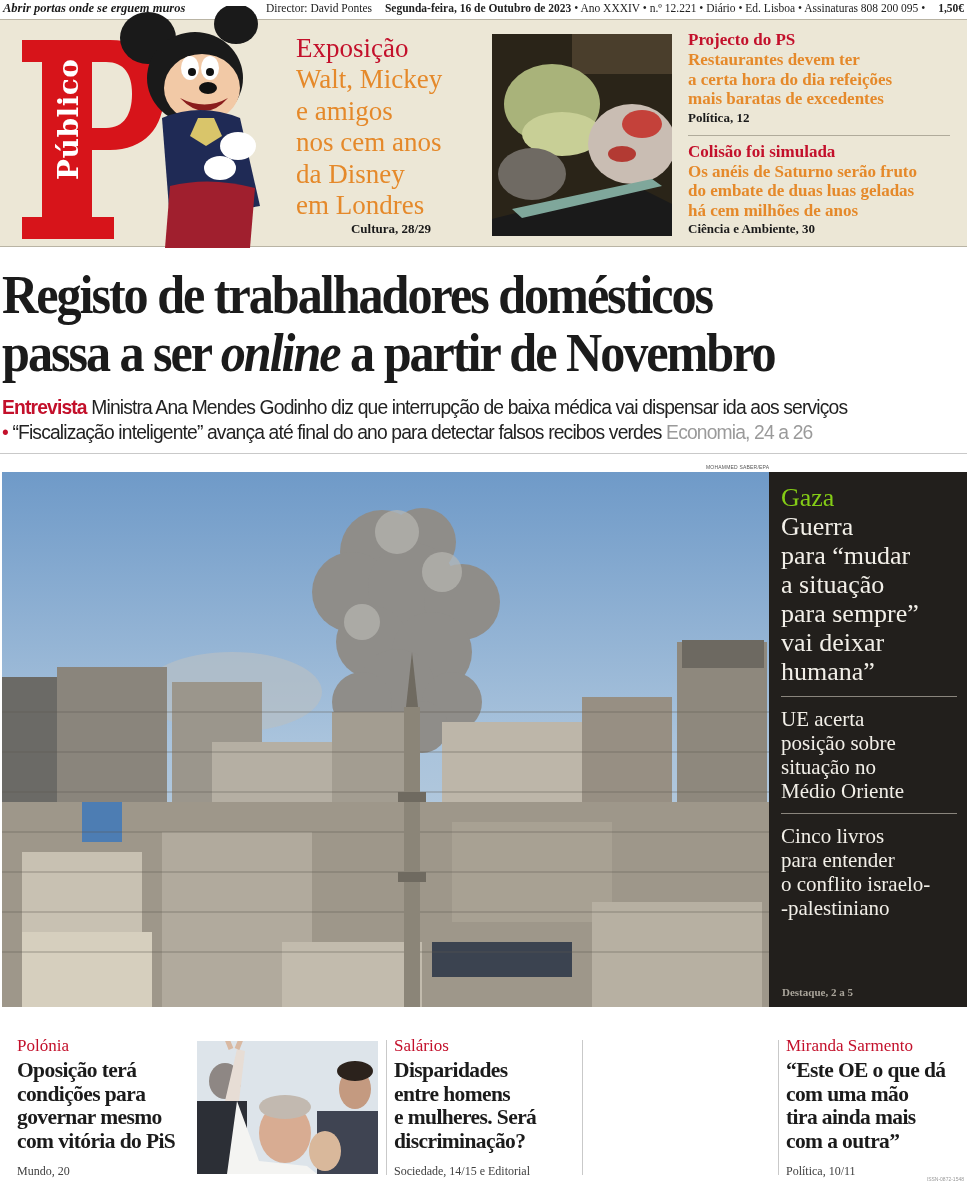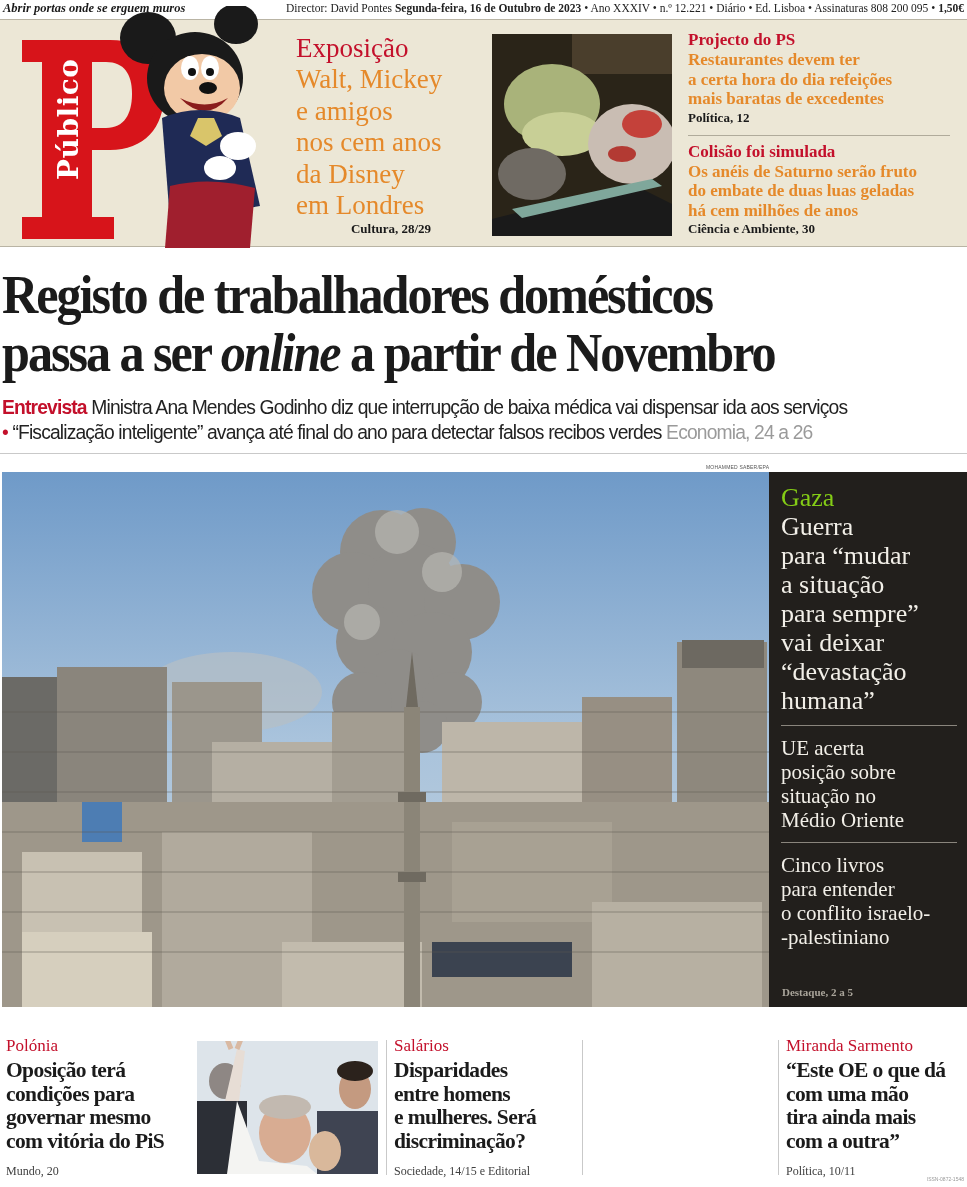--- a/index.html
+++ b/index.html
@@ -4,21 +4,21 @@
 <style>
   * { box-sizing: border-box; margin: 0; padding: 0; }
   html, body { width: 967px; height: 1187px; background: #ffffff; overflow: hidden; }
   body { position: relative; font-family: "DejaVu Serif", serif; color: #1a1a1a; }
 
   
   .topbar { position: absolute; left: 0; top: 0; width: 967px; height: 19px; background: #fff;
             font-family: "Liberation Serif", serif; font-size: 11.5px; line-height: 17px; white-space: nowrap; }
   .motto { position: absolute; left: 3px; top: 0; font-weight: bold; font-style: italic; font-size: 12.5px; }
   .masthead-info { position: absolute; right: 3px; top: 0; color: #222; }
-  .masthead-info b { font-weight: bold; }
+  .masthead-info b { font-weight: bold; margin-left: 10px; }
 
   
   .band { position: absolute; left: 0; top: 19px; width: 967px; height: 228px; background: #ece7d6;
           border-top: 1px solid #b9b4a4; border-bottom: 1px solid #b9b4a4; }
   .logo-p { position: absolute; left: 14px; top: 12px; width: 150px; height: 207px; }
   .logo-word { position: absolute; left: 38px; top: 20px; width: 40px; height: 135px;
                writing-mode: vertical-rl; transform: rotate(180deg); color: #fff;
                font-family: "DejaVu Serif", serif; font-weight: bold; font-size: 28px; letter-spacing: 0.5px; text-align: center; }
   .mickey { position: absolute; left: 110px; top: -14px; width: 180px; height: 242px; }
 
@@ -238,42 +238,41 @@
 </div>
 
 <div class="gaza-panel">
   <div class="kicker">Gaza</div>
   <div class="hed">
     <div>Guerra</div>
     <div>para “mudar</div>
     <div>a situação</div>
     <div>para sempre”</div>
     <div>vai deixar</div>
-    <div>“devastação</div>
     <div>humana”</div>
   </div>
   <div class="divider"></div>
   <div class="sub">
     <div>UE acerta</div>
     <div>posição sobre</div>
     <div>situação no</div>
     <div>Médio Oriente</div>
   </div>
   <div class="divider"></div>
   <div class="sub">
     <div>Cinco livros</div>
     <div>para entender</div>
     <div>o conflito israelo-</div>
     <div>-palestiniano</div>
   </div>
   <div class="ref">Destaque, 2 a 5</div>
 </div>
 
 <div class="bottom">
-  <div class="bcol" style="left:6px; width:190px;">
+  <div class="bcol" style="left:17px; width:190px;">
     <div class="kicker">Polónia</div>
     <div class="hed">
       <div>Oposição terá</div>
       <div>condições para</div>
       <div>governar mesmo</div>
       <div>com vitória do PiS</div>
     </div>
     <div class="ref">Mundo, 20</div>
   </div>
 

